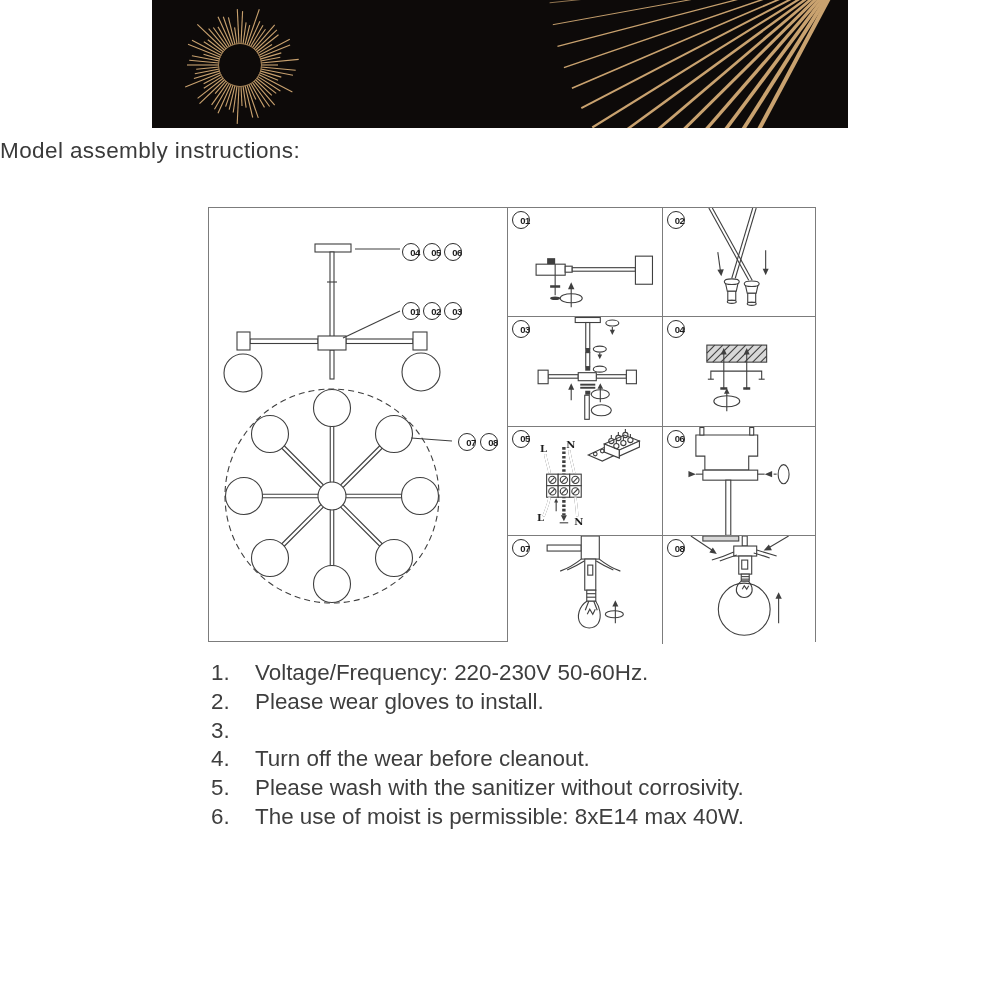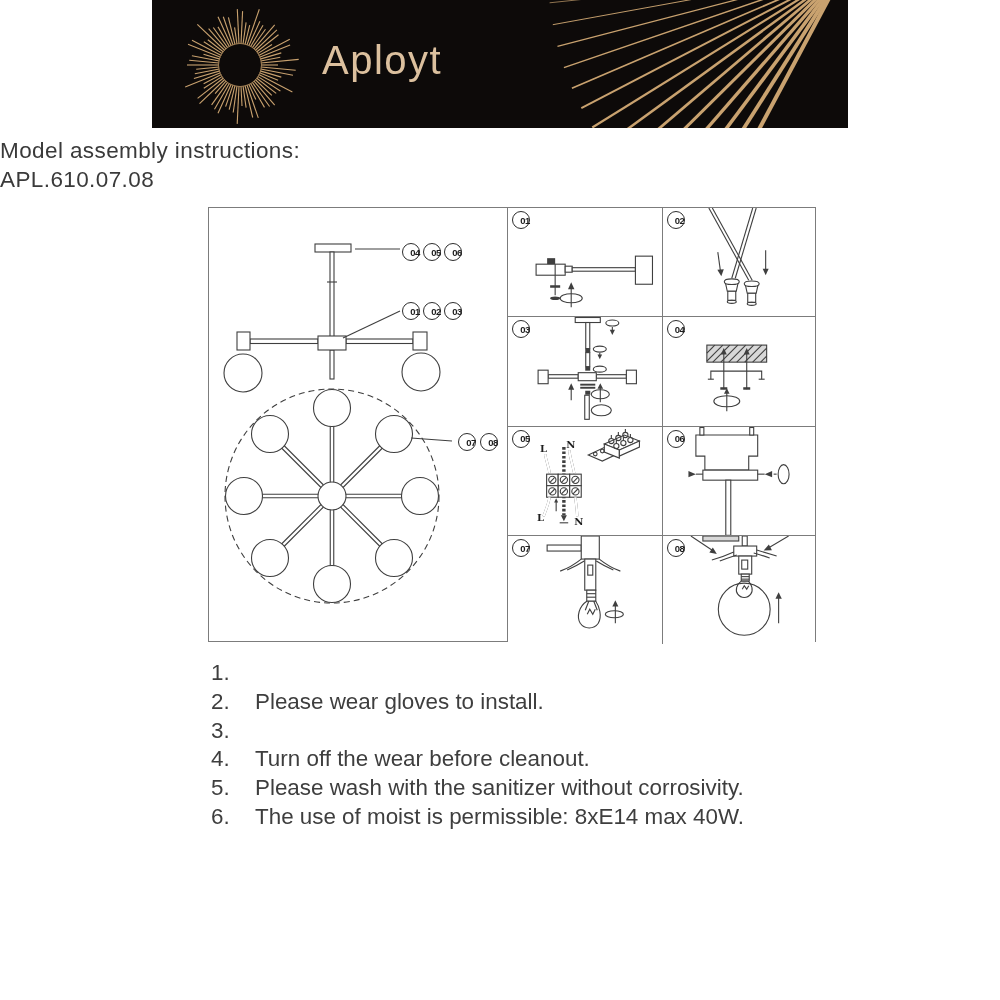--- a/index.html
+++ b/index.html
@@ -121,42 +121,40 @@
       <line x1="77.2" y1="47.5" x2="98.9" y2="26.8" stroke="#c9a26f" stroke-width="1.1"></line>
       <line x1="78.5" y1="49.0" x2="100.5" y2="31.7" stroke="#c9a26f" stroke-width="1.1"></line>
       <line x1="79.7" y1="50.6" x2="94.0" y2="41.5" stroke="#c9a26f" stroke-width="1.1"></line>
       <line x1="80.7" y1="52.4" x2="111.8" y2="36.3" stroke="#c9a26f" stroke-width="1.1"></line>
       <line x1="81.5" y1="54.2" x2="112.1" y2="41.9" stroke="#c9a26f" stroke-width="1.1"></line>
       <line x1="82.1" y1="56.1" x2="103.3" y2="49.9" stroke="#c9a26f" stroke-width="1.1"></line>
       <line x1="82.6" y1="58.0" x2="102.3" y2="54.2" stroke="#c9a26f" stroke-width="1.1"></line>
       <line x1="82.9" y1="60.0" x2="120.7" y2="56.4" stroke="#c9a26f" stroke-width="1.1"></line>
       <circle cx="62" cy="62" r="21.5" fill="none" stroke="#9a7a50" stroke-width="1"></circle>
     </svg>
-  <span class="brand">Aployt</span>
   <svg class="rays-svg" width="460" height="128">
       <line x1="455" y1="-28" x2="161.6" y2="2.8" stroke="#c9a26f" stroke-width="0.70"></line>
       <line x1="455" y1="-28" x2="164.8" y2="24.7" stroke="#c9a26f" stroke-width="0.96"></line>
       <line x1="455" y1="-28" x2="169.5" y2="46.4" stroke="#c9a26f" stroke-width="1.22"></line>
       <line x1="455" y1="-28" x2="175.9" y2="67.6" stroke="#c9a26f" stroke-width="1.48"></line>
       <line x1="455" y1="-28" x2="183.9" y2="88.2" stroke="#c9a26f" stroke-width="1.74"></line>
       <line x1="455" y1="-28" x2="193.3" y2="108.2" stroke="#c9a26f" stroke-width="2.00"></line>
       <line x1="455" y1="-28" x2="204.3" y2="127.5" stroke="#c9a26f" stroke-width="2.26"></line>
       <line x1="455" y1="-28" x2="216.6" y2="145.8" stroke="#c9a26f" stroke-width="2.52"></line>
       <line x1="455" y1="-28" x2="230.3" y2="163.2" stroke="#c9a26f" stroke-width="2.78"></line>
       <line x1="455" y1="-28" x2="245.3" y2="179.5" stroke="#c9a26f" stroke-width="3.04"></line>
       <line x1="455" y1="-28" x2="261.5" y2="194.6" stroke="#c9a26f" stroke-width="3.30"></line>
       <line x1="455" y1="-28" x2="278.7" y2="208.5" stroke="#c9a26f" stroke-width="3.56"></line>
       <line x1="455" y1="-28" x2="296.9" y2="221.1" stroke="#c9a26f" stroke-width="3.82"></line>
       <line x1="455" y1="-28" x2="316.1" y2="232.2" stroke="#c9a26f" stroke-width="4.08"></line>
     </svg>
 </div>
 
 <div class="title">
   <div>Model assembly instructions:</div>
-  <div>APL.610.07.08</div>
 </div>
 
 <div class="leftbox">
   <svg class="d" width="298" height="433" viewBox="0 0 298 433">
 
     <rect class="w" x="106" y="36" width="36" height="8"></rect>
     <rect class="w" x="121" y="44" width="4" height="85"></rect>
     <line x1="118" y1="74" x2="128" y2="74"></line>
     <rect class="w" x="121" y="142" width="4" height="29"></rect>
     <rect class="w" x="41" y="131" width="68" height="4.5"></rect>
@@ -446,20 +444,21 @@
       <circle cx="81.5" cy="73" r="26"></circle>
       <line x1="116" y1="87" x2="116" y2="59"></line>
       <polygon class="f" points="116,56 112.8,62.5 119.2,62.5"></polygon>
     </svg>
   </div>
 </div>
 
 <div class="ins">
   <div class="row">
     <span class="n">1.</span>
+    <span>Voltage/Frequency: 220-230V 50-60Hz.</span>
   </div>
   <div class="row">
     <span class="n">2.</span>
     <span>Please wear gloves to install.</span>
   </div>
   <div class="row">
     <span class="n">3.</span>
   </div>
   <div class="row">
     <span class="n">4.</span>

